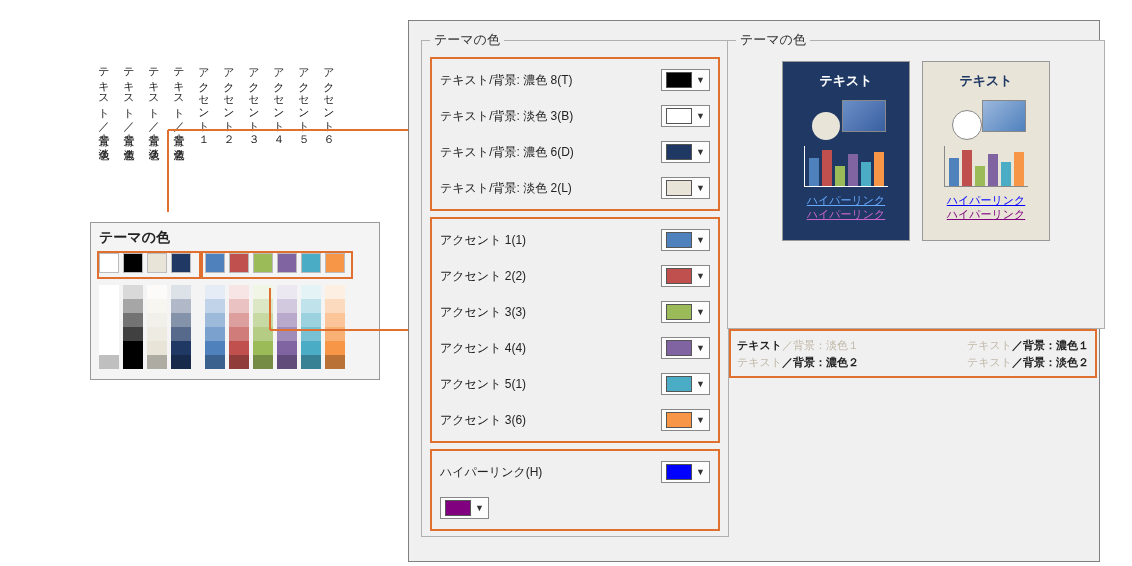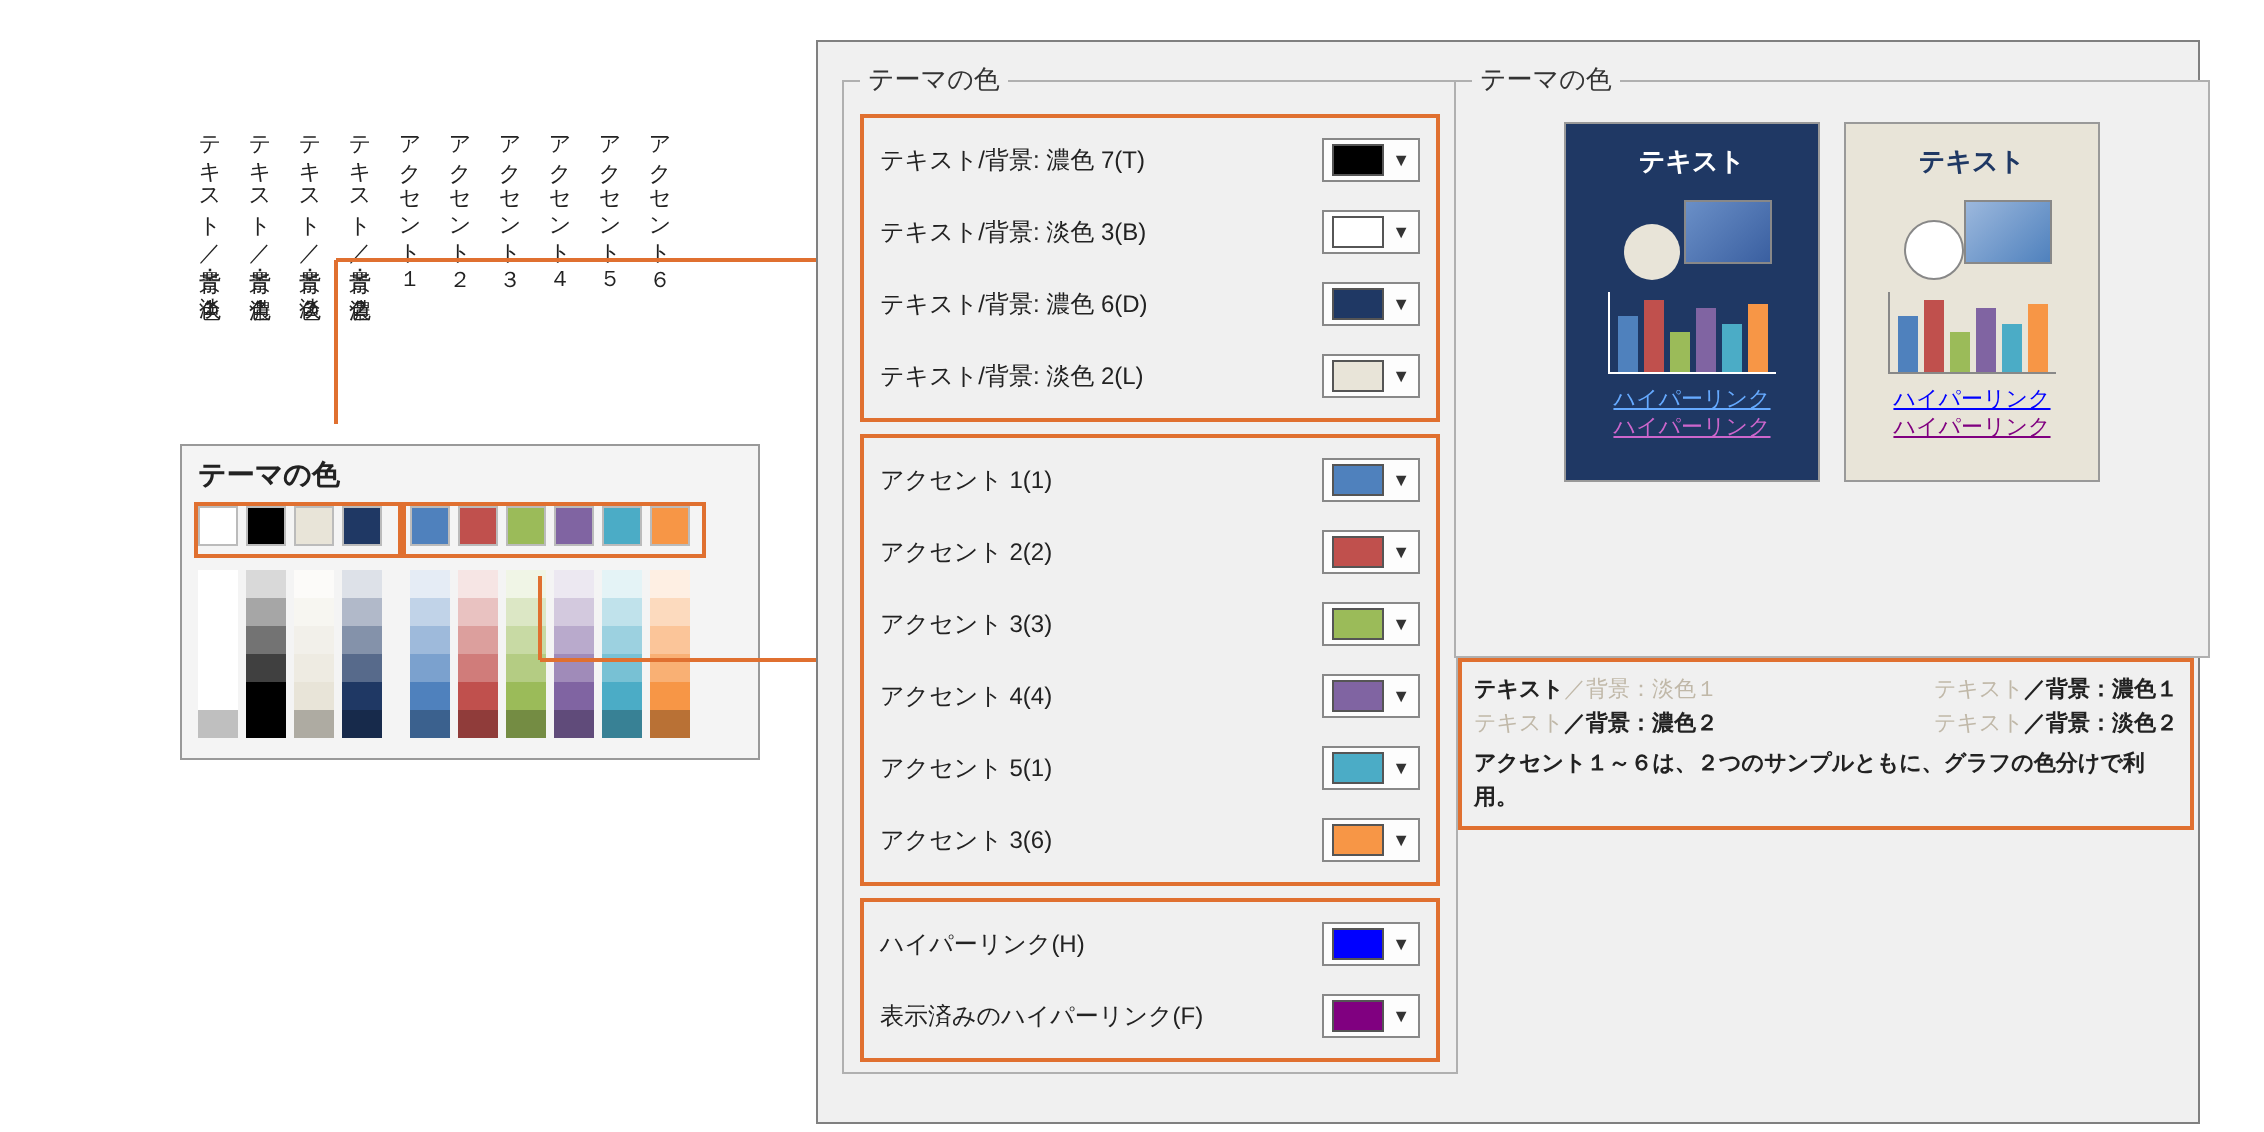--- a/index.html
+++ b/index.html
@@ -249,21 +249,21 @@
 </svg>
 
 <div class="abs dialog" style="left:408px; top:20px; width:690px; height:540px;">
 
   <fieldset class="abs" style="left:6px; top:4px; width:290px; height:488px;">
     <legend>テーマの色</legend>
 
     <div class="group-box" style="padding:2px; margin-bottom:6px;">
       <div id="rows-txtbg">
           <div class="row">
-            <span>テキスト/背景: 濃色 7(T)</span>
+            <span>テキスト/背景: 濃色 8(T)</span>
             <div class="color-btn">
               <div class="swatch" style="background: rgb(0, 0, 0);"></div>
               <span class="drop">▼</span>
             </div>
           </div>
           <div class="row">
             <span>テキスト/背景: 淡色 3(B)</span>
             <div class="color-btn">
               <div class="swatch" style="background: rgb(255, 255, 255);"></div>
               <span class="drop">▼</span>
@@ -334,21 +334,20 @@
     <div class="group-box" style="padding:2px;">
       <div id="rows-links">
           <div class="row">
             <span>ハイパーリンク(H)</span>
             <div class="color-btn">
               <div class="swatch" style="background: rgb(0, 0, 255);"></div>
               <span class="drop">▼</span>
             </div>
           </div>
           <div class="row">
-            <span>表示済みのハイパーリンク(F)</span>
             <div class="color-btn">
               <div class="swatch" style="background: rgb(128, 0, 128);"></div>
               <span class="drop">▼</span>
             </div>
           </div>
         </div>
     </div>
   </fieldset>
 
   <fieldset class="abs" style="left:312px; top:4px; width:360px; height:280px;">
@@ -395,17 +394,16 @@
 
   <div class="abs note-box" style="left:320px; top:308px; width:352px;">
     <div style="display:flex; justify-content:space-between;">
       <span><b>テキスト</b><span class="dim">／背景：淡色１</span></span>
       <span><span class="dim">テキスト</span><b>／背景：濃色１</b></span>
     </div>
     <div style="display:flex; justify-content:space-between;">
       <span><span class="dim">テキスト</span><b>／背景：濃色２</b></span>
       <span><span class="dim">テキスト</span><b>／背景：淡色２</b></span>
     </div>
-    <div style="margin-top:4px;"><b>アクセント１～６は、２つのサンプルともに、グラフの色分けで利用。</b></div>
   </div>
 
 
 </div>
 
 </body></html>

